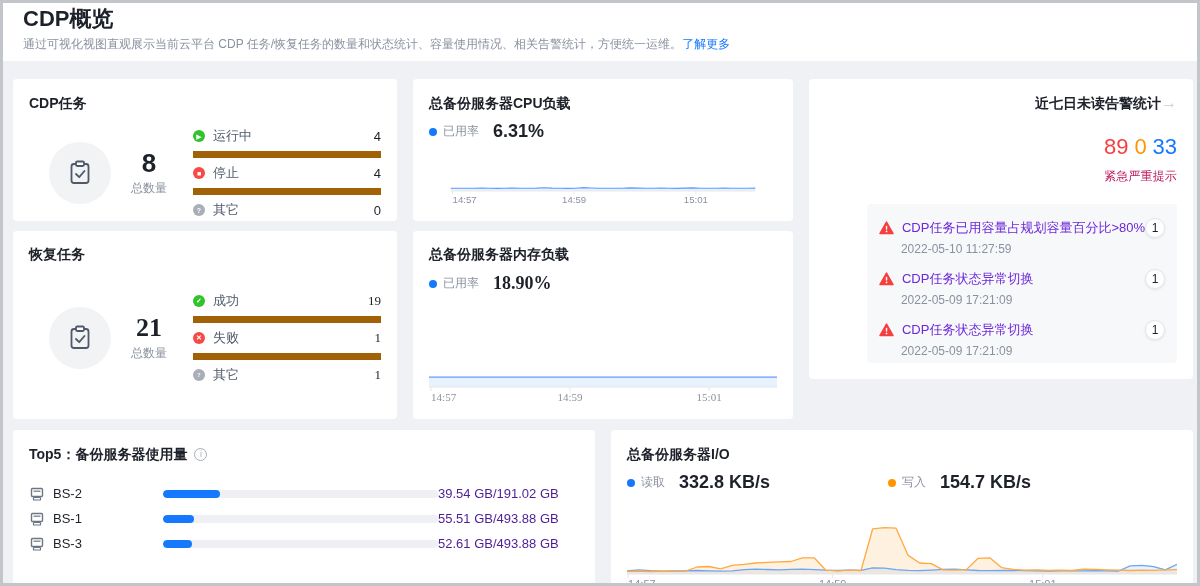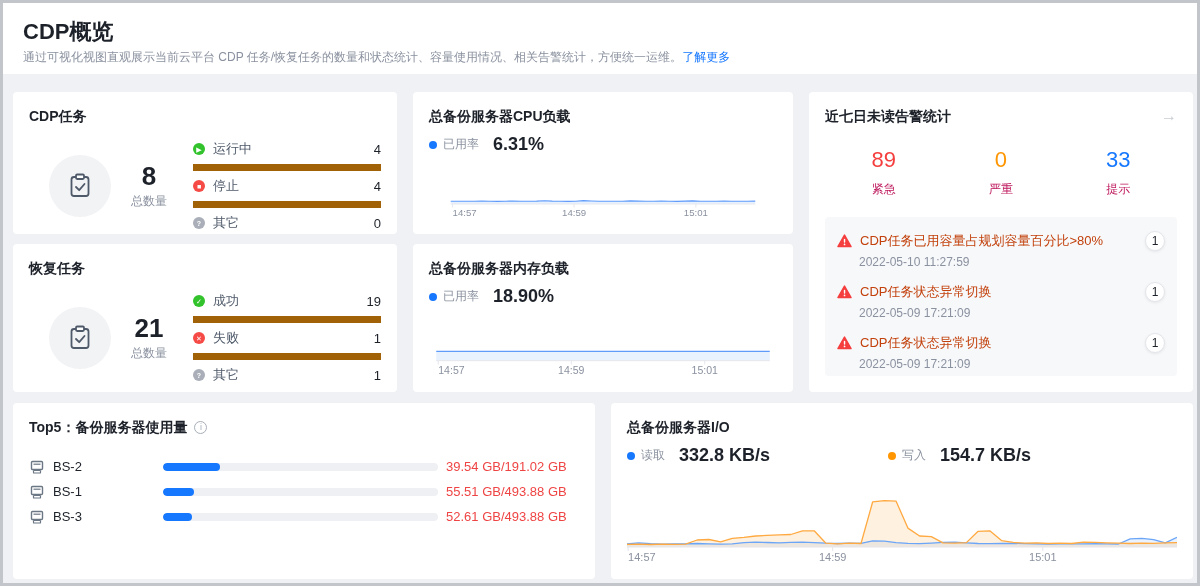--- a/index.html
+++ b/index.html
@@ -3,34 +3,34 @@
 <meta charset="utf-8">
 <style>
   * { box-sizing: border-box; margin: 0; padding: 0; }
   html,body { width:1200px; height:586px; }
   body {
     border:3px solid #c2c5c9;
     background:#eff1f4;
     font-family:"Liberation Sans","DejaVu Sans",sans-serif;
     overflow:hidden;
   }
-  .page-header { background:#fff; padding:16px 20px 9px; }
+  .page-header { background:#fff; padding:3px 20px 9px; }
   .page-title { font-size:22px; font-weight:700; color:#1d2129; line-height:26px; }
   .page-subtitle { margin-top:5px; font-size:12px; color:#8a919f; line-height:15px; }
   .learn-more { color:#1677ff; cursor:pointer; text-decoration:none; }
 
   .content { padding:18px 10px 0; }
   .row1 { display:grid; grid-template-columns:384px 380px 384px; gap:16px; }
   .row2 { margin-top:11px; display:grid; grid-template-columns:582px 582px; gap:16px; }
   .col-stack { display:flex; flex-direction:column; gap:10px; }
 
   .card { background:#fff; border-radius:4px; padding:16px; display:flex; flex-direction:column; }
   .h-sm1 { height:142px; }
-  .h-sm2 { height:148px; }
-  .h-tall { height:300px; }
+  .h-sm2 { height:188px;font-family:Liberation Serif, serif; }
+  .h-tall { height:300px;align-items:flex-end; }
   .h-bottom { height:176px; }
   .card-title { font-size:14px; font-weight:700; color:#1d2129; line-height:16px; }
 
   
   .task-body { display:flex; align-items:center; margin-top:10px; flex:1; }
   .task-circle { width:62px; height:62px; border-radius:50%; background:#f2f3f5;
                  display:flex; align-items:center; justify-content:center; margin-left:20px; flex:none; }
   .task-num-col { margin-left:20px; text-align:center; }
   .task-num { font-size:26px; font-weight:600; color:#1d2129; line-height:28px; }
   .task-num-label { font-size:12px; color:#8a919f; margin-top:3px; }
@@ -56,36 +56,36 @@
   
   .alert-head { display:flex; justify-content:space-between; align-items:center; }
   .arrow-link { color:#c9cdd4; font-size:16px; line-height:16px; cursor:pointer; }
   .alert-stats { display:flex; margin-top:24px; }
   .stat { flex:1; text-align:center; }
   .stat-num { font-size:22px; font-weight:400; line-height:24px; }
   .stat-label { font-size:12px; color:#be185d; margin-top:9px; }
   .alert-list { margin-top:19px; background:#f7f8fa; border-radius:4px; padding:14px 12px; flex:1; overflow:hidden; }
   .alert-item { margin-bottom:13px; cursor:pointer; }
   .alert-item-head { display:flex; align-items:center; }
-  .alert-item-title { font-size:13px; color:#c2410c; margin-left:8px; flex:1; white-space:nowrap; overflow:hidden; }
+  .alert-item-title { font-size:13px; color:#6d28d9; margin-left:8px; flex:1; white-space:nowrap; overflow:hidden; }
   .alert-badge { width:20px; height:20px; background:#fff; border:1px solid #e5e6eb; border-radius:50%;
                  font-size:12px; color:#1d2129; display:flex; align-items:center; justify-content:center;
                  box-shadow:0 1px 3px rgba(0,0,0,.08); flex:none; }
   .alert-time { font-size:12px; color:#8a919f; margin:4px 0 0 22px; }
 
   
   .top5-head { display:flex; align-items:center; }
   .info-icon { width:13px; height:13px; border:1px solid #a9aeb8; border-radius:50%; color:#a9aeb8;
                font-size:9px; display:flex; align-items:center; justify-content:center; margin-left:7px; cursor:pointer; }
   .top5-rows { margin-top:19px; }
   .top5-row { display:flex; align-items:center; height:25px; }
   .server-name { font-size:13px; color:#1d2129; margin-left:8px; width:110px; }
   .bar-track { width:275px; height:8px; background:#eef0f3; border-radius:4px; overflow:hidden; }
   .bar-fill { height:8px; background:#1677ff; border-radius:4px; }
-  .bar-value { font-size:13px; color:#ef4444; margin-left:8px; white-space:nowrap; }
+  .bar-value { font-size:13px; color:#4c1d95; margin-left:0; white-space:nowrap; }
 </style>
 </head>
 <body>
 
 <header class="page-header">
   <h1 class="page-title">CDP概览</h1>
   <div class="page-subtitle"><span>通过可视化视图直观展示当前云平台 CDP 任务/恢复任务的数量和状态统计、容量使用情况、相关告警统计，方便统一运维。</span><a class="learn-more" href="#">了解更多</a></div>
 </header>
 
 <main class="content">

